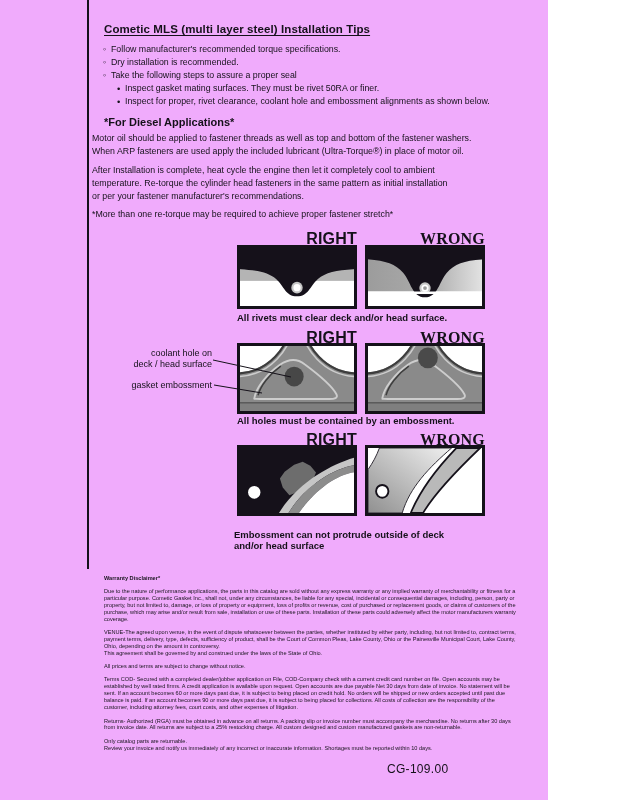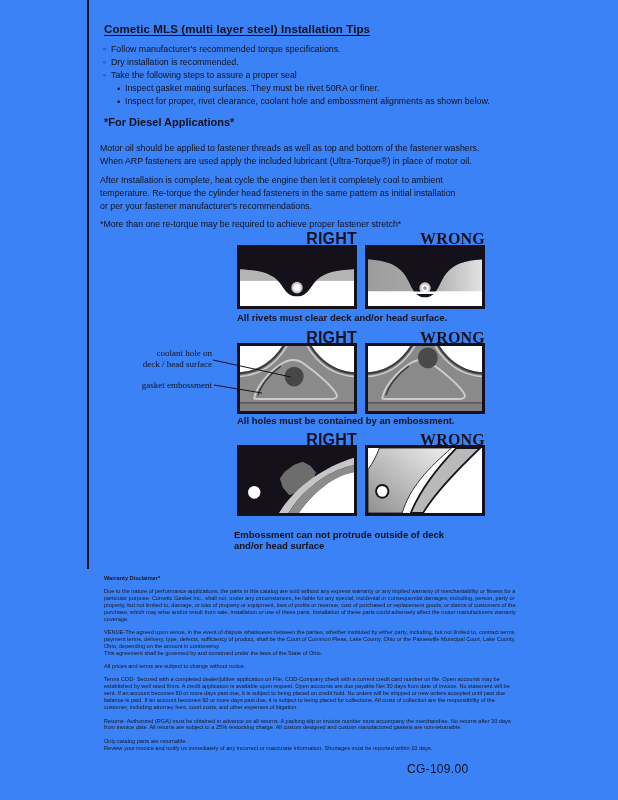--- a/index.html
+++ b/index.html
@@ -1,56 +1,56 @@
 <!DOCTYPE html>
 <html><head>
 <meta charset="utf-8">
 <style>
   html,body{margin:0;padding:0;background:#ffffff;}
   .page{
-    position:relative;width:618px;height:800px;background:#3b82f6;overflow:hidden;
+    position:relative;width:548px;height:800px;background:#f0abfc;overflow:hidden;
     font-family:"Liberation Sans","DejaVu Sans",sans-serif;color:#15111a;
   }
   .vrule{position:absolute;left:87px;top:0;width:2px;height:569px;background:#15111a;}
   .prl{white-space:pre-line;}
 
   .doc-title{
     position:absolute;left:104px;top:23px;font-size:11.5px;font-weight:bold;
     text-decoration:underline;text-underline-offset:2px;letter-spacing:.1px;
   }
   .tips{position:absolute;left:103px;top:43px;font-size:8.8px;line-height:13px;width:420px;}
   .tip{position:relative;padding-left:8px;}
   .tip.sub{margin-left:14px;}
   .marker{position:absolute;left:0;top:0;width:8px;font-size:8.8px;}
   .tip.sub .marker{font-size:9.5px;}
 
   .diesel-heading{position:absolute;left:104px;top:116px;font-size:11px;font-weight:bold;}
-  .para{position:absolute;left:100px;width:415px;font-size:8.8px;line-height:13px;margin-top:10px;}
+  .para{position:absolute;left:92px;width:415px;font-size:8.8px;line-height:13px;}
   .p1{top:132px;} .p2{top:164px;} .p3{top:208px;}
 
   .dlabel{position:absolute;width:120px;text-align:right;font-size:16px;font-weight:bold;letter-spacing:.2px;}
   .col-right{left:237px;} .col-wrong{left:365px;font-family:Liberation Serif, serif;}
   .row1{top:230px;} .row2{top:329px;} .row3{top:431px;}
 
   .panel{position:absolute;width:120px;border:3px solid #15111a;box-sizing:border-box;background:#fff;}
   .panel svg{display:block;width:100%;height:100%;}
   .ph1{top:245px;height:64px;} .ph2{top:343px;height:71px;} .ph3{top:445px;height:71px;}
 
   .caption{position:absolute;left:237px;width:280px;font-size:9.5px;font-weight:bold;line-height:11px;}
   .cap1{top:312px;} .cap2{top:415px;} .cap3{top:517px;left:234px;margin-top:12px;}
 
-  .annotation{position:absolute;width:108px;text-align:right;font-size:9px;line-height:10.5px;left:104px;font-family:Liberation Serif, serif;}
+  .annotation{position:absolute;width:108px;text-align:right;font-size:9px;line-height:10.5px;left:104px;}
   .ann1{top:348px;} .ann2{top:380px;}
   .leader-overlay{position:absolute;left:0;top:0;width:618px;height:800px;pointer-events:none;}
 
   .legal{position:absolute;left:104px;top:575px;width:413px;font-size:5.6px;line-height:6.9px;color:#1a161f;}
   .legal-heading{font-weight:bold;margin-bottom:6px;}
   .legal p{margin:0 0 6.5px 0;}
 
-  .page-number{position:absolute;left:387px;top:762px;font-size:12px;letter-spacing:.3px;margin-left:20px;}
+  .page-number{position:absolute;left:387px;top:762px;font-size:12px;letter-spacing:.3px;}
 </style>
 </head>
 <body>
 
 <div class="page">
 
   <div class="vrule"></div>
 
   <div class="doc-title">Cometic MLS (multi layer steel) Installation Tips</div>
 

